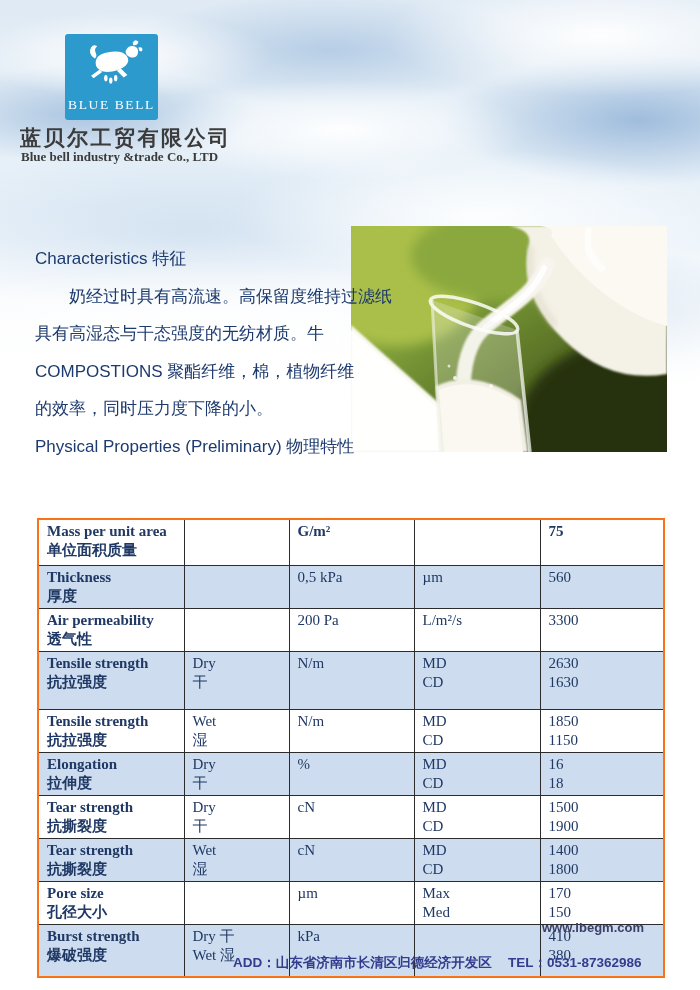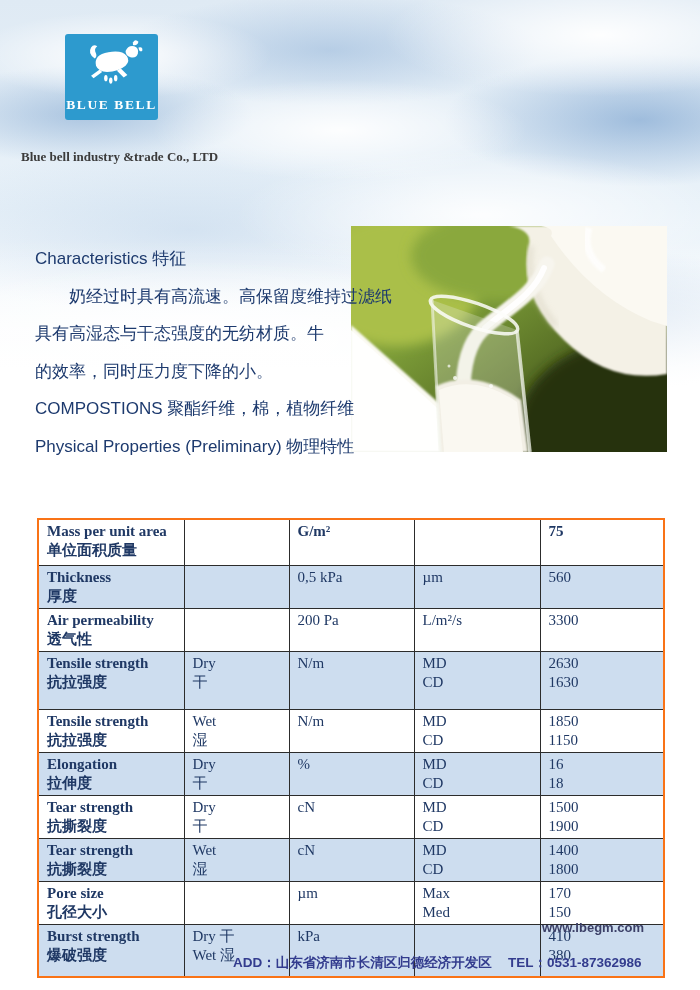--- a/index.html
+++ b/index.html
@@ -29,21 +29,21 @@
       linear-gradient(180deg, rgba(255,255,255,0) 52%, #ffffff 90%);
   }
   
   .logo-box{
     position:absolute;left:65px;top:34px;width:93px;height:86px;
     background:#2d9ace;border-radius:3px;z-index:3;
     display:flex;flex-direction:column;align-items:center;justify-content:flex-end;
   }
   .logo-cow{position:absolute;top:6px;left:14px;}
   .logo-text{
-    color:#ffffff;font-family:"Liberation Serif",serif;font-weight:bold;
+    color:#ffffff;font-family:"Liberation Serif",serif;font-weight:normal;
     font-size:13.5px;letter-spacing:1.6px;margin-bottom:7px;white-space:nowrap;
   }
   .company-cn{
     position:absolute;left:20px;top:124px;z-index:3;
     font-size:21px;font-weight:bold;letter-spacing:2.5px;color:#3b3b3b;white-space:nowrap;
   }
   .company-en{
     position:absolute;left:21px;top:149px;z-index:3;
     font-family:"Liberation Serif",serif;font-size:13px;font-weight:bold;color:#3b3b3b;white-space:nowrap;
   }
@@ -104,33 +104,34 @@
         <path d="M93 12 Q101 10 99 18 Q94 20 93 12 Z"></path>
         <path d="M30 48 L16 58 L20 62 L34 52 Z"></path>
         <path d="M64 46 L75 57 L69 61 L58 50 Z"></path>
         <ellipse cx="40" cy="62" rx="2.8" ry="5"></ellipse>
         <ellipse cx="48" cy="66" rx="2.8" ry="5"></ellipse>
         <ellipse cx="56" cy="62" rx="2.8" ry="5"></ellipse>
       </g>
     </svg>
     <div class="logo-text">BLUE BELL</div>
   </div>
+  <div class="company-cn">蓝贝尔工贸有限公司</div>
   <div class="company-en">Blue bell industry &amp;trade Co., LTD</div>
 
   <div class="intro">
 
       <div class="intro-line">Characteristics  特征</div>
 
       <div class="intro-line">奶经过时具有高流速。高保留度维持过滤纸</div>
 
       <div class="intro-line">具有高湿态与干态强度的无纺材质。牛</div>
 
+      <div class="intro-line">COMPOSTIONS  聚酯纤维，棉，植物纤维</div>
+
       <div class="intro-line">的效率，同时压力度下降的小。</div>
-
-      <div class="intro-line">COMPOSTIONS  聚酯纤维，棉，植物纤维</div>
 
       <div class="intro-line">Physical Properties (Preliminary)  物理特性</div>
     </div>
 
   <svg class="photo" viewBox="0 0 316 226" preserveAspectRatio="none">
     <defs>
       <linearGradient id="grn" x1="0" y1="0" x2="1" y2="1">
         <stop offset="0" stop-color="#a3b845"></stop>
         <stop offset="0.35" stop-color="#7c9c38"></stop>
         <stop offset="0.7" stop-color="#4c611f"></stop>

